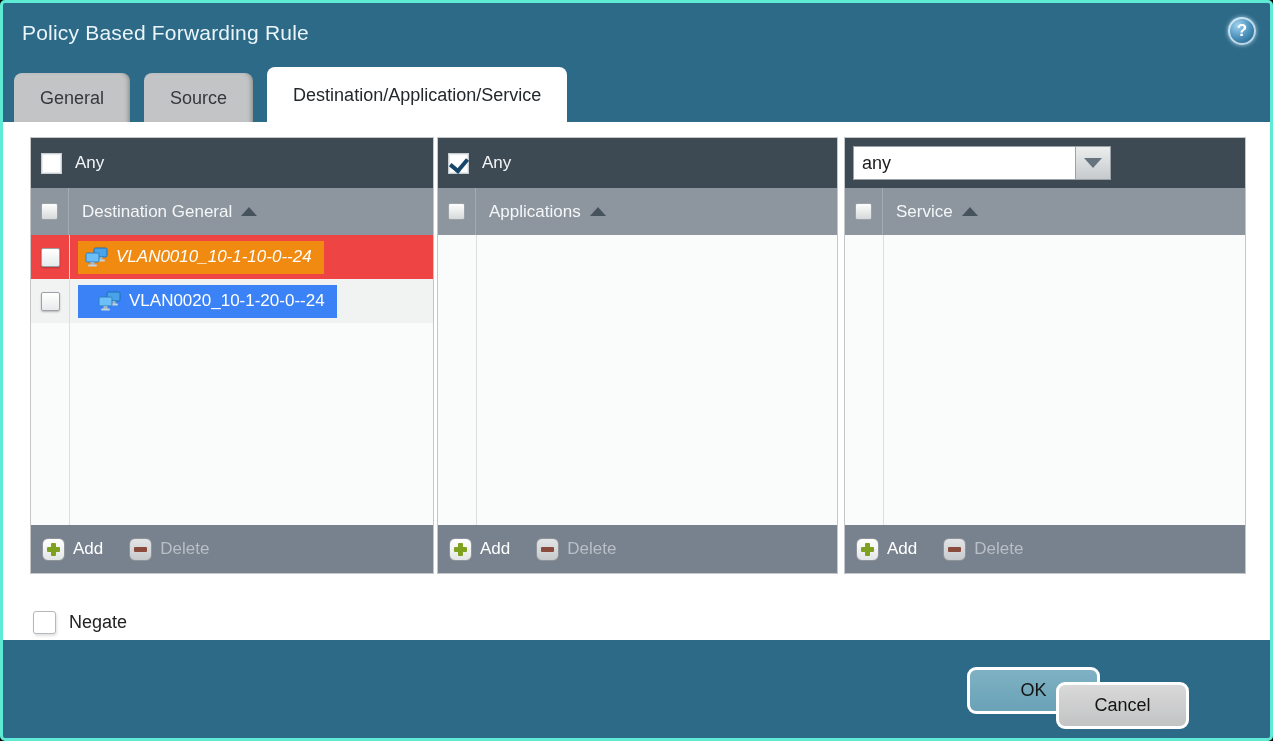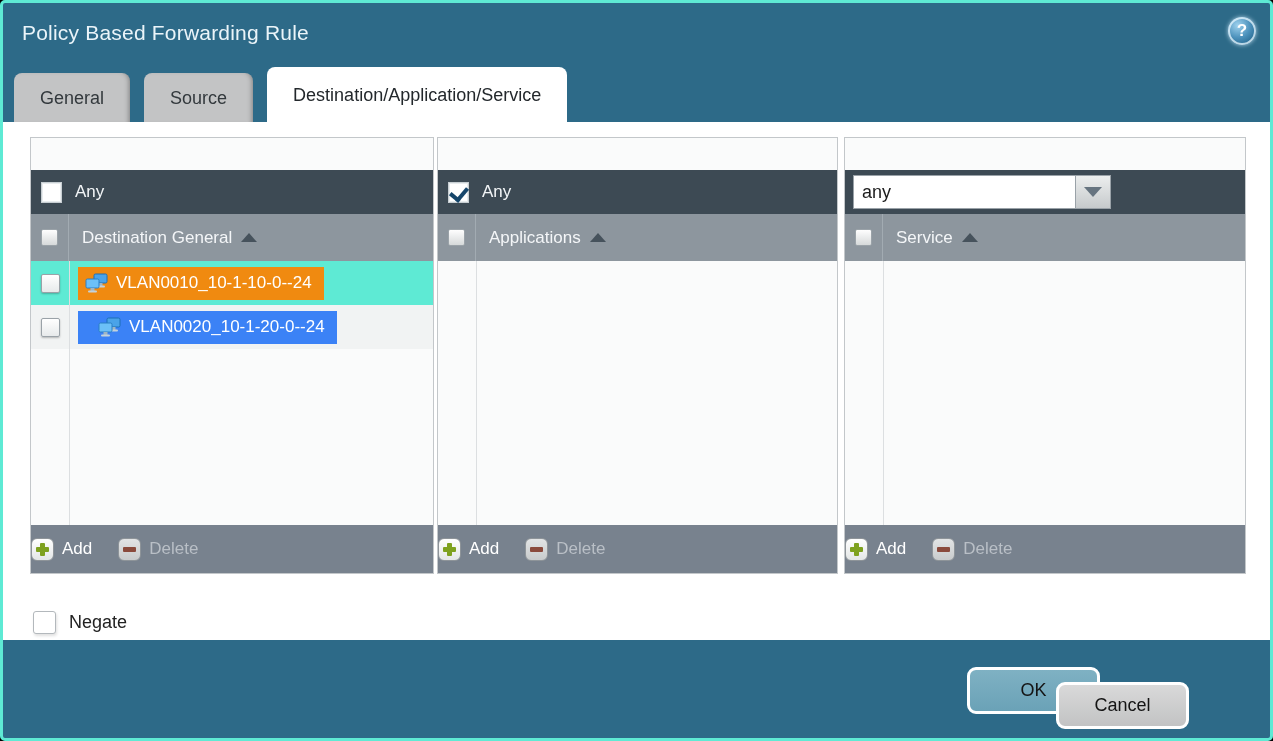--- a/index.html
+++ b/index.html
@@ -26,41 +26,41 @@
   
   .content { position:absolute; left:0; top:119px; width:1267px; height:518px; background:#ffffff; }
 
   
   .panel { position:absolute; top:15px; height:437px; display:flex; flex-direction:column;
            border:1px solid #c3c7ca; background:#fafbfb; }
   .panel.p1 { left:27px;  width:404px; }
   .panel.p2 { left:434px; width:401px; }
   .panel.p3 { left:841px; width:402px; }
 
-  .panel-top { height:44px; background:#3d4a54; display:flex; align-items:center; padding-left:10px; flex:0 0 auto;margin-top:32px; }
+  .panel-top { height:50px; background:#3d4a54; display:flex; align-items:center; padding-left:10px; flex:0 0 auto; }
   .panel-top .any-label { color:#f2f5f7; font-size:17px; margin-left:13px; }
 
   .col-header { height:47px; background:#8d969e; display:flex; align-items:center; flex:0 0 auto; }
   .cb-cell { width:38px; display:flex; justify-content:center; align-items:center; align-self:stretch;
              border-right:1px solid #a2abb2; flex:0 0 auto; }
   .col-title { color:#f4f6f8; font-size:17px; margin-left:13px; }
   .sort-asc { width:0; height:0; border-left:8px solid transparent; border-right:8px solid transparent;
               border-bottom:9px solid #46525c; margin-left:9px; display:inline-block; }
 
   .list { flex:1 1 auto; position:relative; background:#fafbfb; overflow:hidden; }
   .list .cb-rule { position:absolute; left:38px; top:0; bottom:0; width:1px; background:#dcdfe1; }
   .row { height:44px; display:flex; align-items:center; }
-  .row.odd { background:#5eead4; }
+  .row.odd { background:#ef4444;font-style:italic; }
   .row.even { background:#f1f3f3; }
   .row .cb-cell { border-right:none; }
   .chip { margin-left:9px; height:33px; display:inline-flex; align-items:center; gap:7px;
           padding:0 12px 0 7px; color:#ffffff; font-size:17px; cursor:pointer; }
 
   .panel-footer { height:48px; background:#78828e; display:flex; align-items:center;
-                  gap:26px; flex:0 0 auto; }
+                  padding-left:11px; gap:26px; flex:0 0 auto; }
   .tool { display:flex; align-items:center; gap:8px; cursor:pointer; }
   .tool .label { font-size:17px; }
   .tool.add .label { color:#ffffff; }
   .tool.delete { cursor:default; }
   .tool.delete .label { color:#b9bfc6; }
   .tool-icon { width:23px; height:23px; border-radius:6px; border:1px solid #8e9499;
                display:flex; align-items:center; justify-content:center; position:relative; }
   .tool.add .tool-icon { background:linear-gradient(#ffffff,#e3e6e6); }
   .tool.delete .tool-icon { background:linear-gradient(#e2e4e5,#c8cbcc); }
   .plus-h, .minus-h { position:absolute; width:13px; height:5px; border-radius:1px; }

